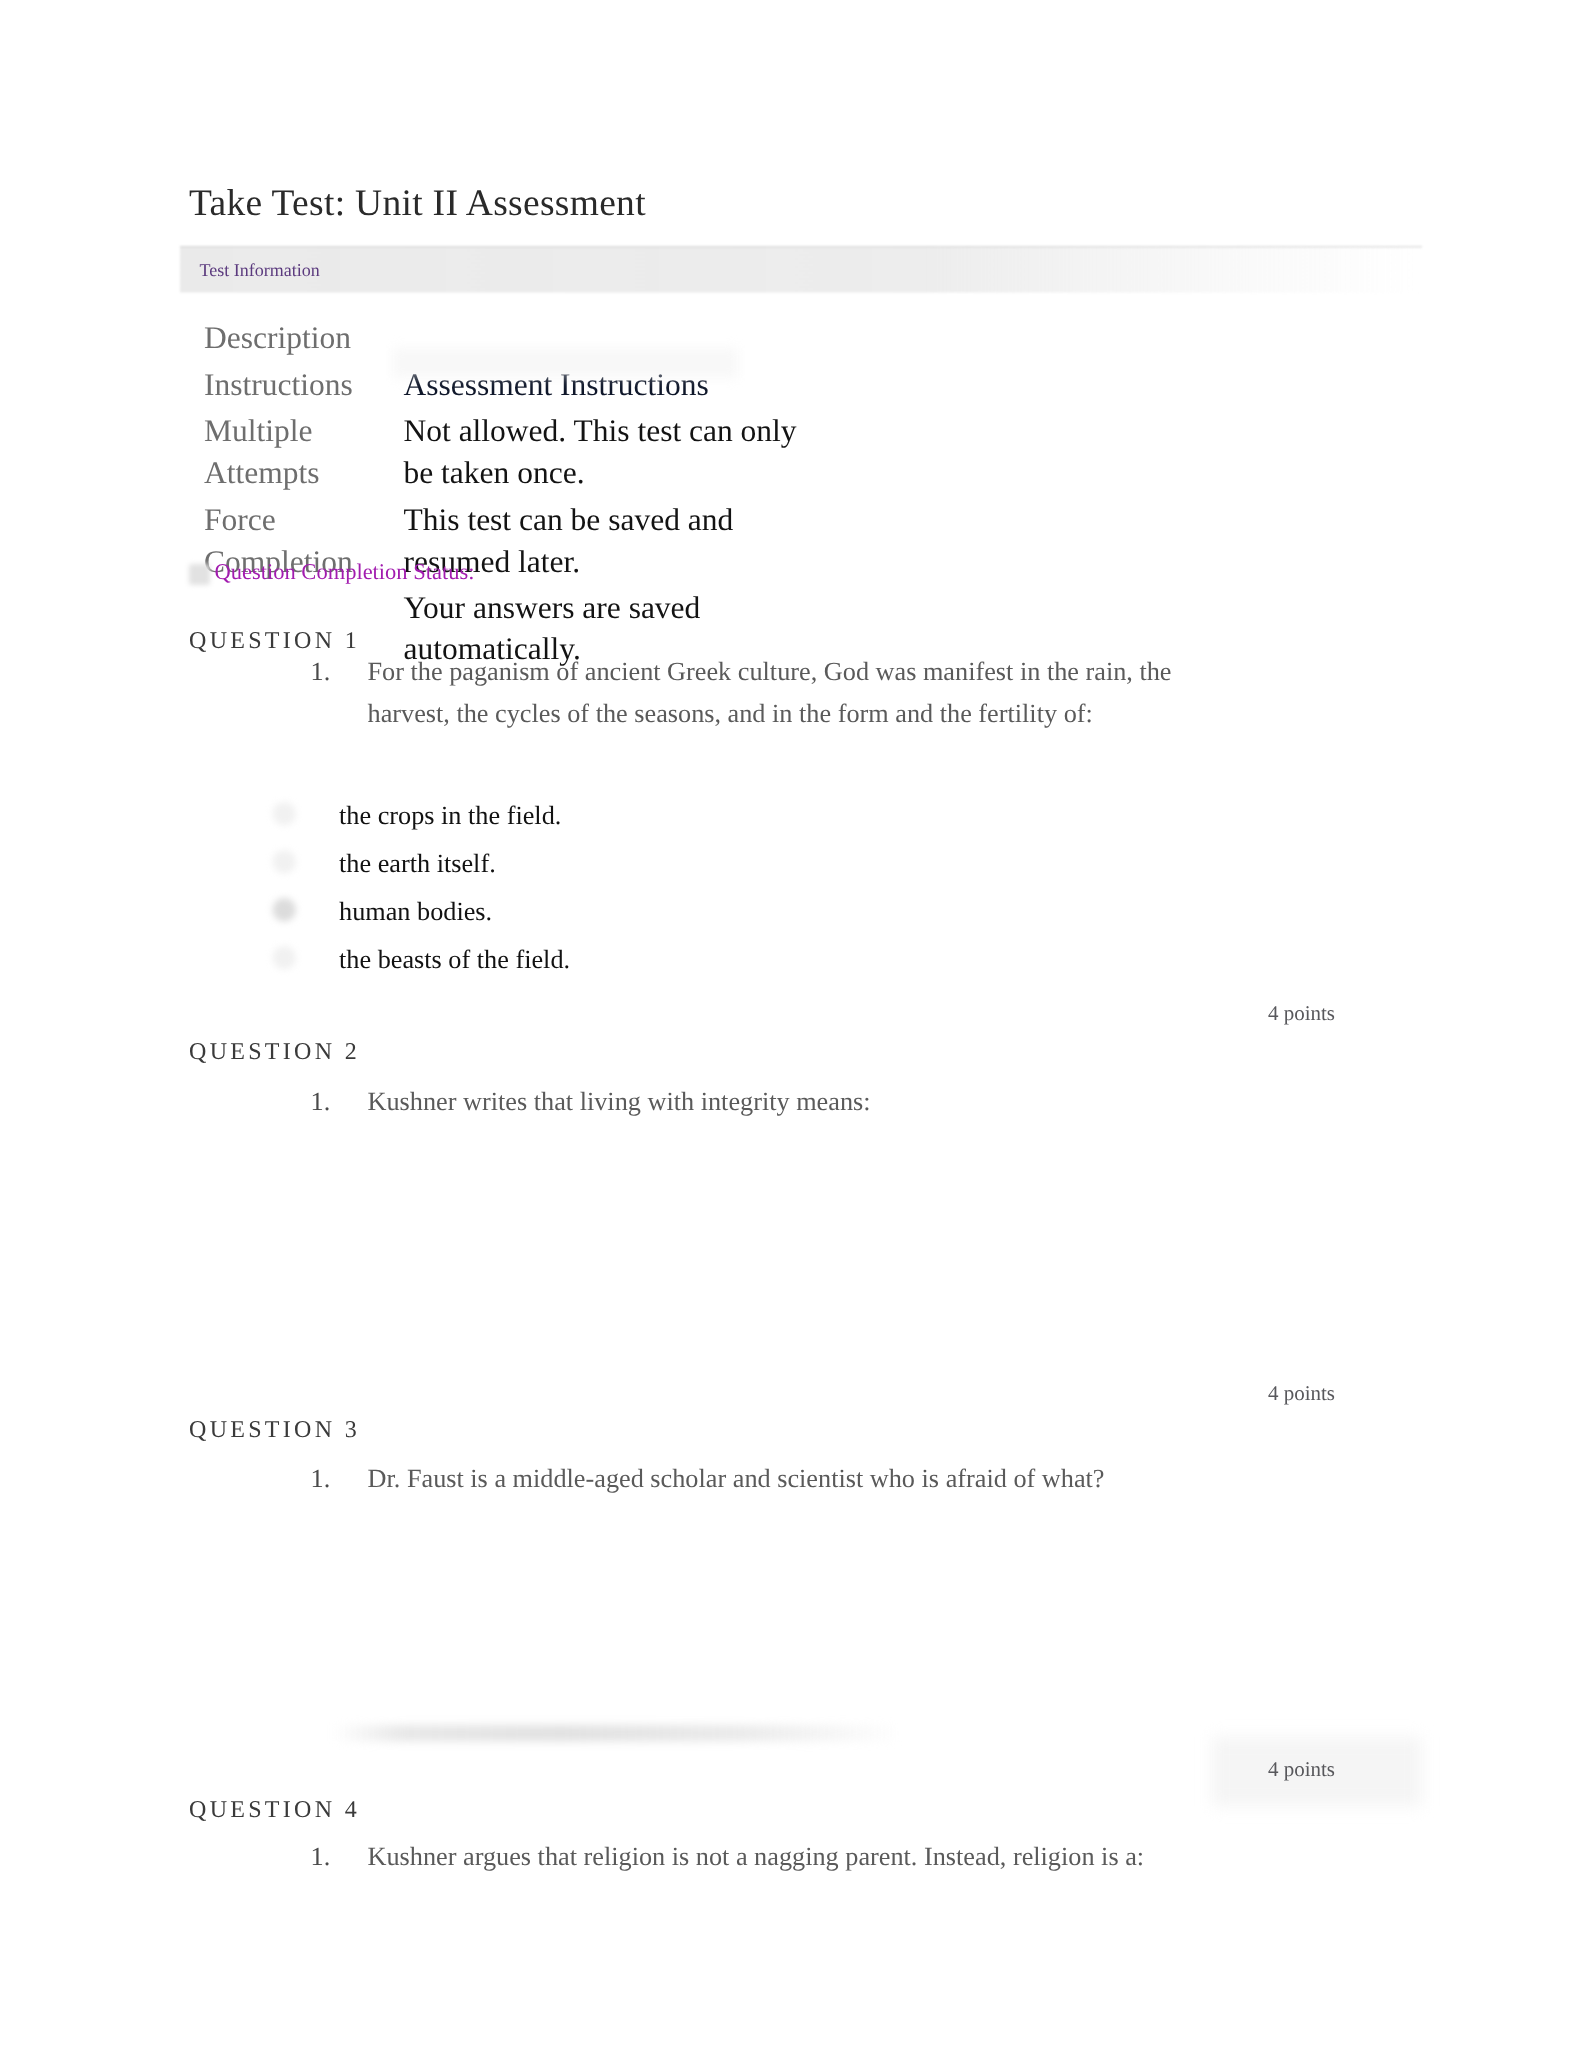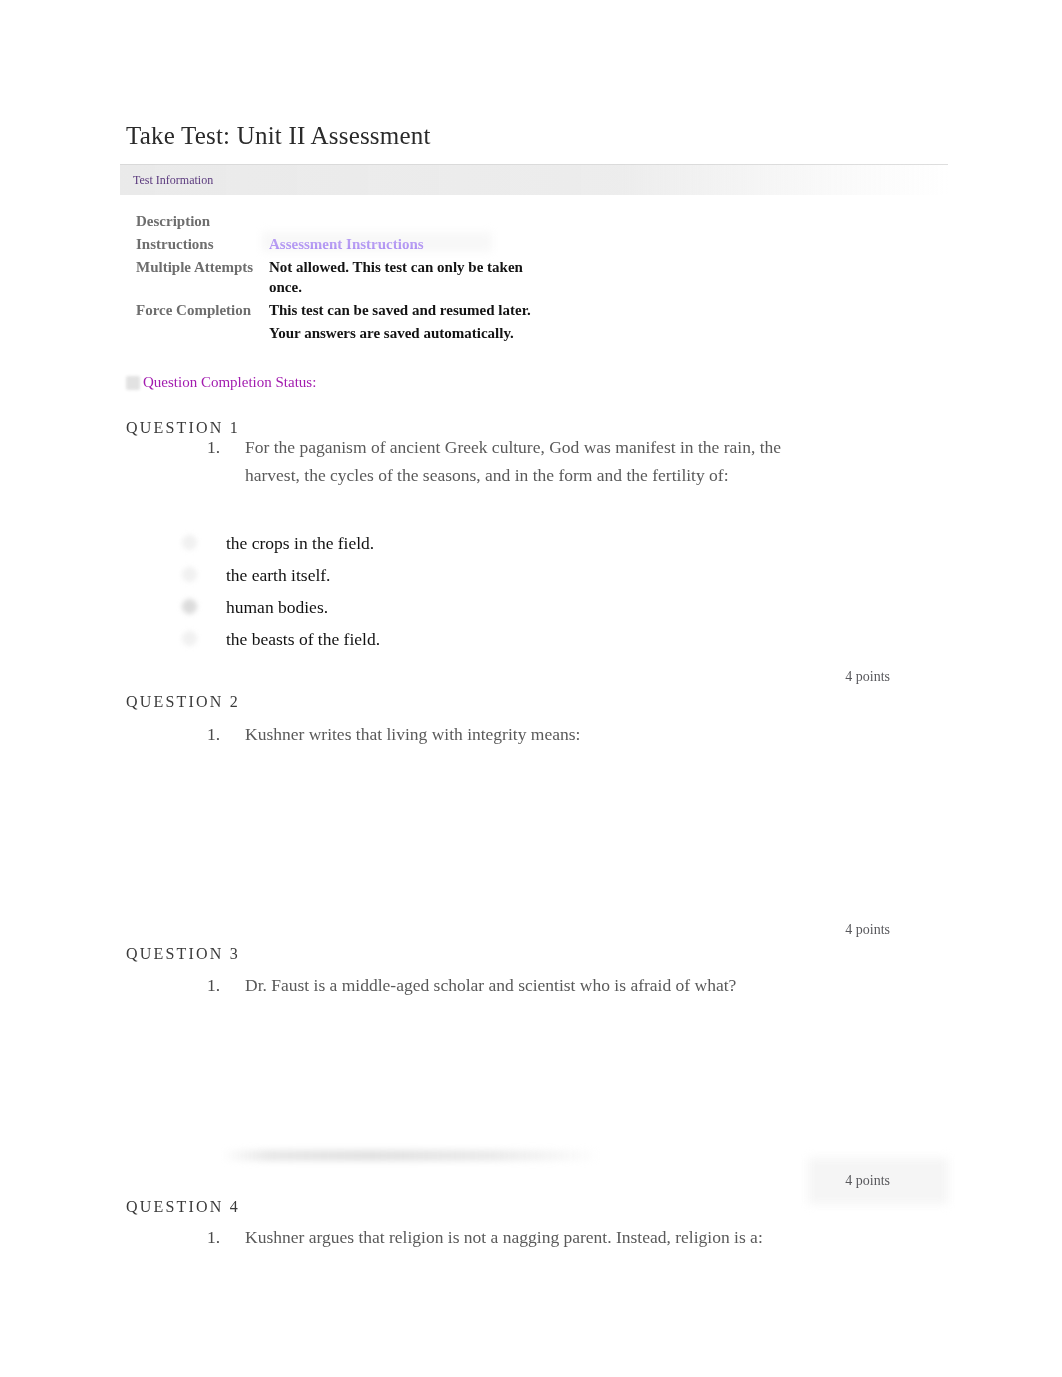--- a/index.html
+++ b/index.html
@@ -64,34 +64,33 @@
   .info-table {
     position: absolute;
     left: 136px;
     top: 212px;
     width: 400px;
     border-collapse: collapse;
   }
   .info-table td {
     vertical-align: top;
     padding: 0 0 3px 0;
-    font-size: 15px;
+    font-size: 21px;
     line-height: 1.33;
-    font-weight: bold;
   }
   .info-label {
     width: 133px;
     color: #6e6e6e;
   }
   .info-value {
     color: #131313;
     width: 267px;
   }
   .info-link {
-    color: #8b5cf6;
+    color: #0f172a;
     text-decoration: none;
   }
   .info-value-wide {
     padding-top: 5px;
   }
 
   
   .qcs-row {
     position: absolute;
     left: 126px;

